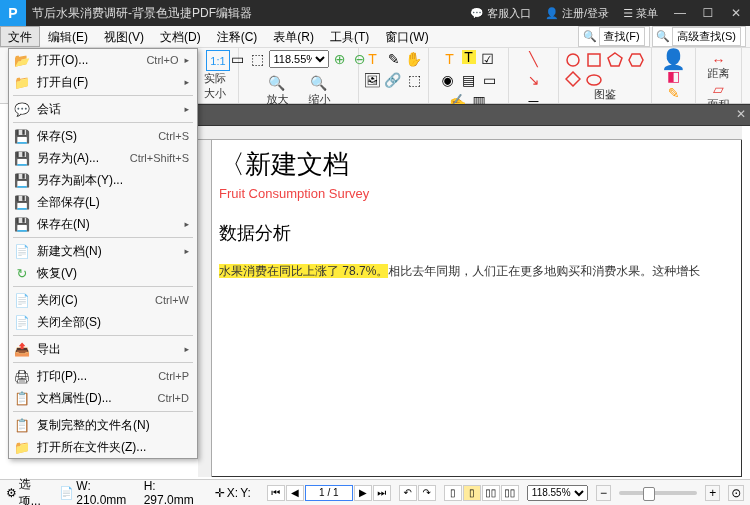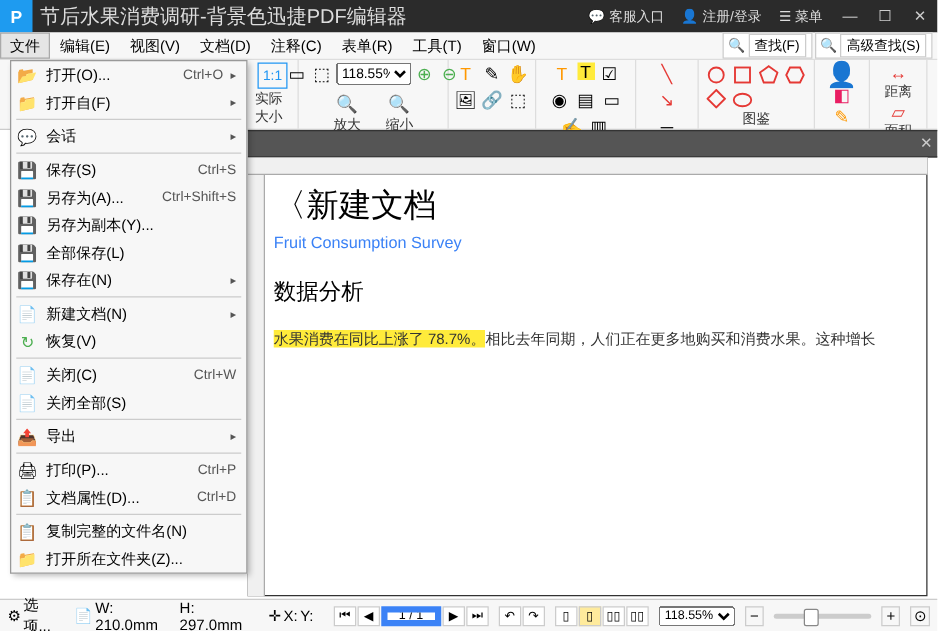--- a/index.html
+++ b/index.html
@@ -1,19 +1,19 @@
 <!DOCTYPE html>
 <html><head>
 <meta charset="utf-8">
 <style>
 *{box-sizing:border-box;margin:0;padding:0;font-family:"Microsoft YaHei",Arial,sans-serif;font-size:12px;user-select:none}
 body{width:750px;height:505px;background:#fff;overflow:hidden;position:relative}
 .titlebar{height:26px;background:#2b2b2b;display:flex;align-items:center;color:#ddd}
 .logo{width:26px;height:26px;background:#1e9bf0;display:flex;align-items:center;justify-content:center;color:#fff;font-weight:bold;font-size:14px}
-.title{margin-left:6px;font-size:16px;flex:1}
+.title{margin-left:6px;font-size:12px;flex:1}
 .title-right{display:flex;align-items:center;gap:14px;margin-right:8px}
 .title-right span{display:flex;align-items:center;gap:3px;font-size:11px}
 .wincontrols{display:flex;gap:0}
 .wincontrols div{width:28px;height:26px;display:flex;align-items:center;justify-content:center;color:#ccc}
 .menubar{height:22px;background:#f7f7f7;border-bottom:1px solid #ddd;display:flex;}
 .menubar .mitem{padding:3px 8px;cursor:default}
 .menubar .mitem.active{background:#e5e5e5;border:1px solid #aaa;padding:2px 7px}
 .menubar .mright{margin-left:auto;display:flex;gap:2px;padding-right:4px}
 .menubar .mright span{display:flex;align-items:center;gap:2px;border:1px solid #ccc;padding:1px 4px;background:#fff;font-size:11px}
 .toolbar{height:56px;background:#f7f7f7;border-bottom:1px solid #ccc;display:flex;align-items:center;position:relative}
@@ -31,29 +31,29 @@
 .darrow{font-size:9px;color:#555}
 .dsep{height:1px;background:#ccc;margin:2px 4px}
 .redbox{position:absolute;border:2px solid #e53935;pointer-events:none}
 .docbar{position:absolute;left:198px;right:0;top:104px;height:22px;background:#555;border-top:1px solid #333;border-bottom:1px solid #333}
 .docbar .x{position:absolute;right:4px;top:2px;color:#ccc;font-size:12px}
 .doc{position:absolute;left:198px;right:8px;top:126px;bottom:28px;background:#fff;border:1px solid #333;overflow:hidden}
 .ruler-top{position:absolute;left:198px;right:8px;top:126px;height:14px;background:#f0f0f0;border-bottom:1px solid #aaa;z-index:50}
 .ruler-left{position:absolute;left:198px;top:140px;bottom:28px;width:14px;background:#f0f0f0;border-right:1px solid #aaa;z-index:50}
 .doc-content{position:absolute;left:20px;top:20px;right:10px}
 .doc-content h1{font-size:26px;font-weight:normal;margin-bottom:4px}
-.doc-content .sub{font-size:13px;color:#3b82f6;margin-bottom:20px}
+.doc-content .sub{font-size:13px;color:#ef4444;margin-bottom:20px}
 .doc-content h2{font-size:18px;font-weight:normal;margin-bottom:14px}
 .doc-content p{font-size:13px;line-height:1.9;color:#333;margin-bottom:10px}
 .hl{background:#ffeb3b}
 .statusbar{position:absolute;left:0;right:0;bottom:0;height:26px;background:#f7f7f7;border-top:1px solid #ccc;display:flex;align-items:center;padding:0 6px;gap:8px;font-size:11px}
 .statusbar .sbox{display:flex;align-items:center;gap:2px}
 .statusbar .nav{display:flex;align-items:center;gap:1px}
 .statusbar .nav div{width:18px;height:16px;border:1px solid #ccc;background:#fff;display:flex;align-items:center;justify-content:center;font-size:10px}
-.statusbar .pginput{width:48px;height:16px;border:5px solid #3b82f6;text-align:center;font-size:10px}
+.statusbar .pginput{width:48px;height:16px;border:1px solid #3b82f6;text-align:center;font-size:10px}
 .statusbar select{font-size:10px;height:16px}
 .slider{width:80px;height:4px;background:#ccc;position:relative;border-radius:2px}
 .slider::after{content:"";position:absolute;left:30%;top:-4px;width:10px;height:12px;background:#fff;border:1px solid #888;border-radius:2px}
 .tool-shapes{display:flex;flex-wrap:wrap;width:80px;gap:3px 5px;padding-top:2px}
 .shape{width:16px;height:16px}
 </style>
 </head>
 <body>
 
 <div class="titlebar">

